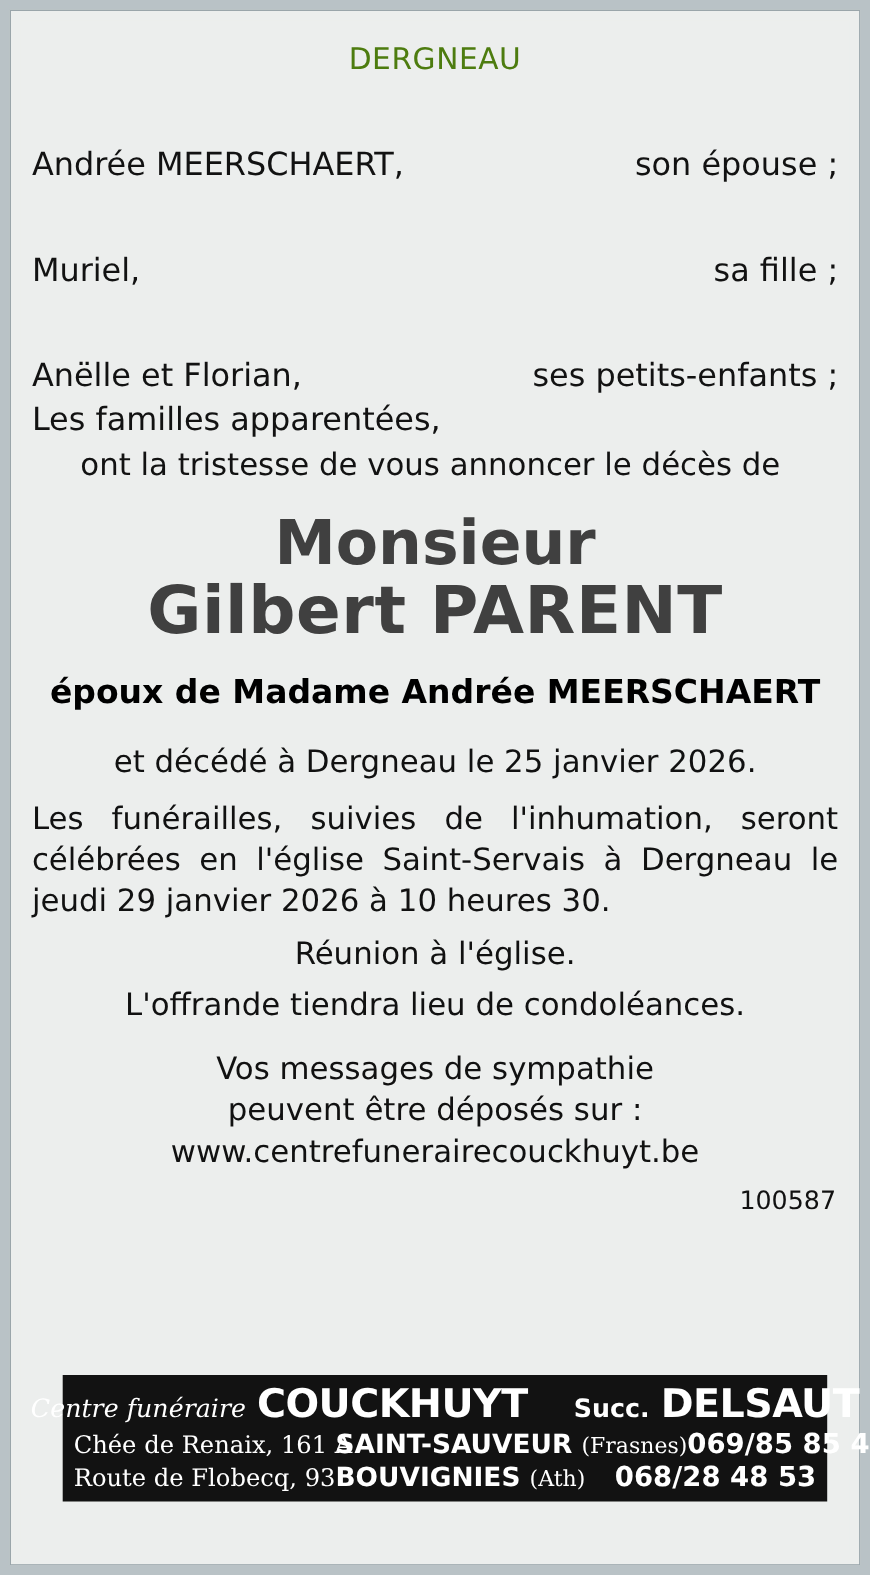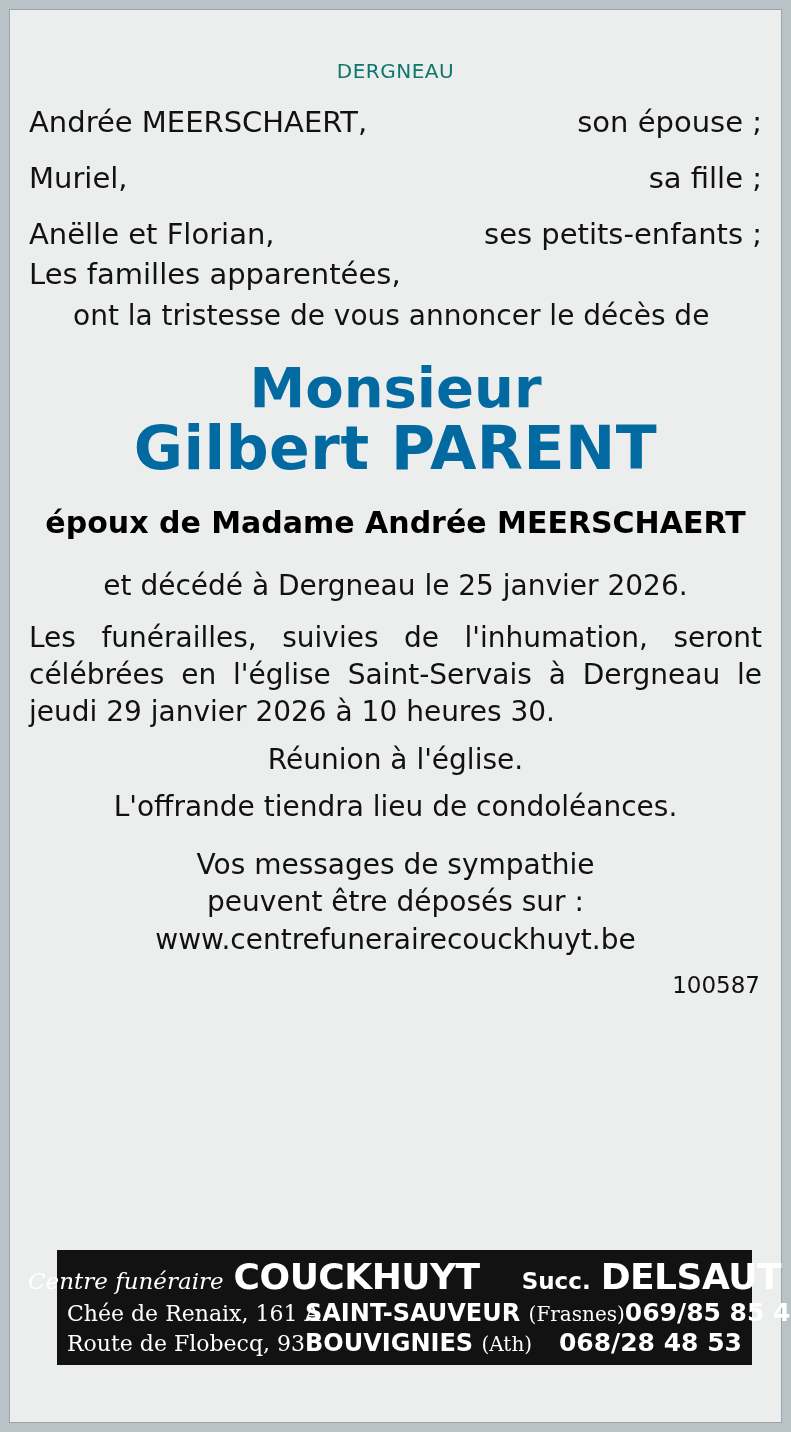--- a/index.html
+++ b/index.html
@@ -28,52 +28,52 @@
     left: 9px;
     top: 9px;
     right: 9px;
     bottom: 9px;
     background: #eceeed;
     box-sizing: border-box;
     padding: 0 8px;
   }
   .locality {
     text-align: center;
-    font-size: 20px;
+    font-size: 27px;
     letter-spacing: 0.5px;
-    color: #0f766e;
-    margin-top: 40px;
+    color: #4d7c0f;
+    margin-top: 20px;
   }
   .rel-row {
     display: flex;
     justify-content: space-between;
     align-items: baseline;
     font-size: 29px;
     color: #121212;
     margin-top: 22px;
     padding: 0 2px;
   }
-  .rel-row .rel-name { text-align: center; }
+  .rel-row .rel-name { text-align: center; margin-top: 40px; }
   .rel-row .rel-rel { text-align: right; }
   .rel-single {
     font-size: 29px;
     color: #121212;
     margin-top: 6px;
     padding: 0 2px;
   }
   .announce {
     font-size: 28px;
     color: #121212;
     margin-top: 8px;
     padding-left: 46px;
   }
   .deceased {
     text-align: center;
     font-weight: bold;
-    color: #0369a1;
+    color: #404040;
     line-height: 1.06;
     margin-top: 26px;
   }
   .deceased .line1 { font-size: 56px; display: block; }
   .deceased .line2 { font-size: 60px; display: block; letter-spacing: 0.5px; }
   .spouse-of {
     text-align: center;
     font-weight: bold;
     font-size: 30px;
     color: #000;

